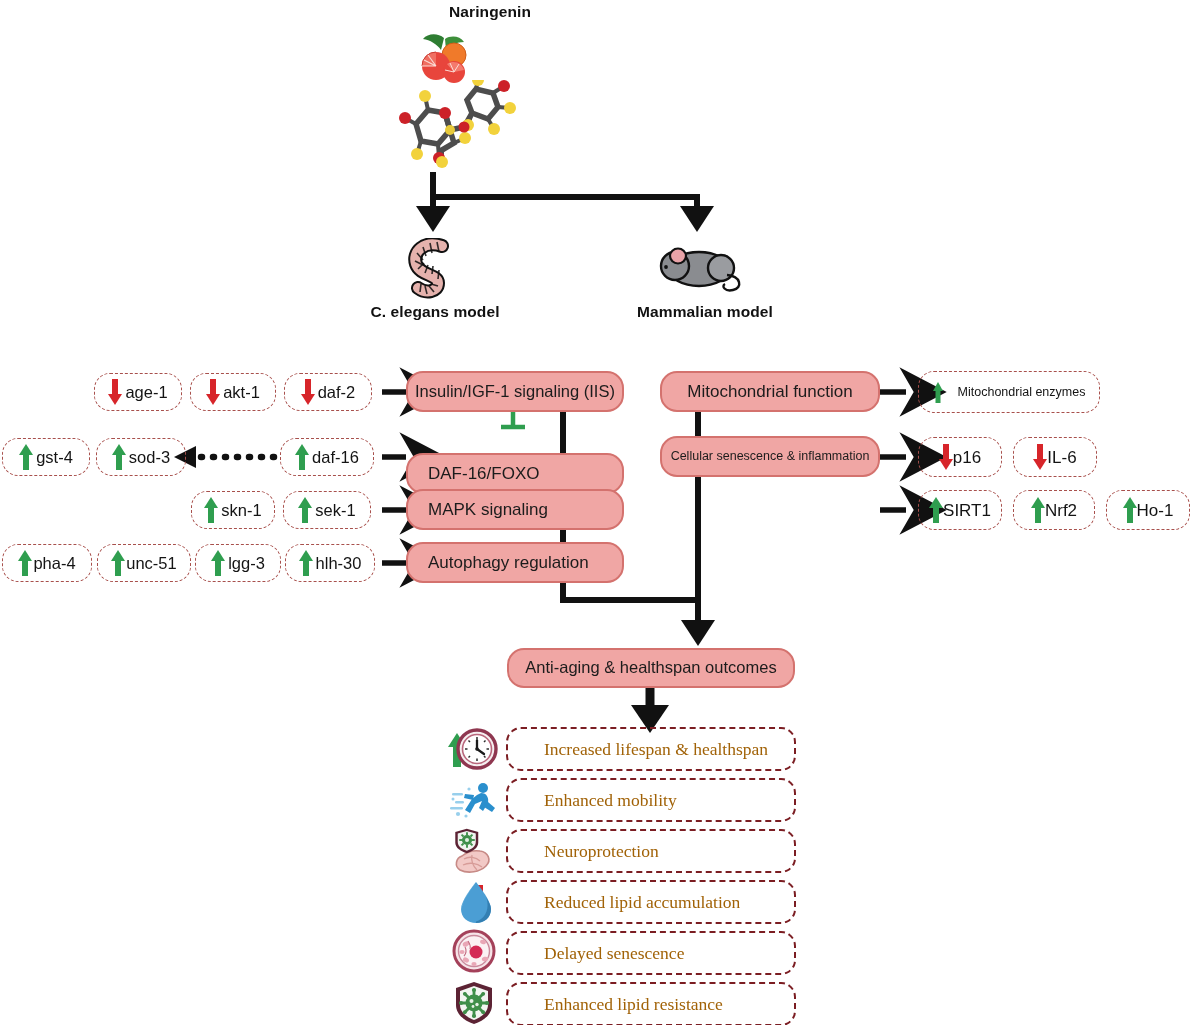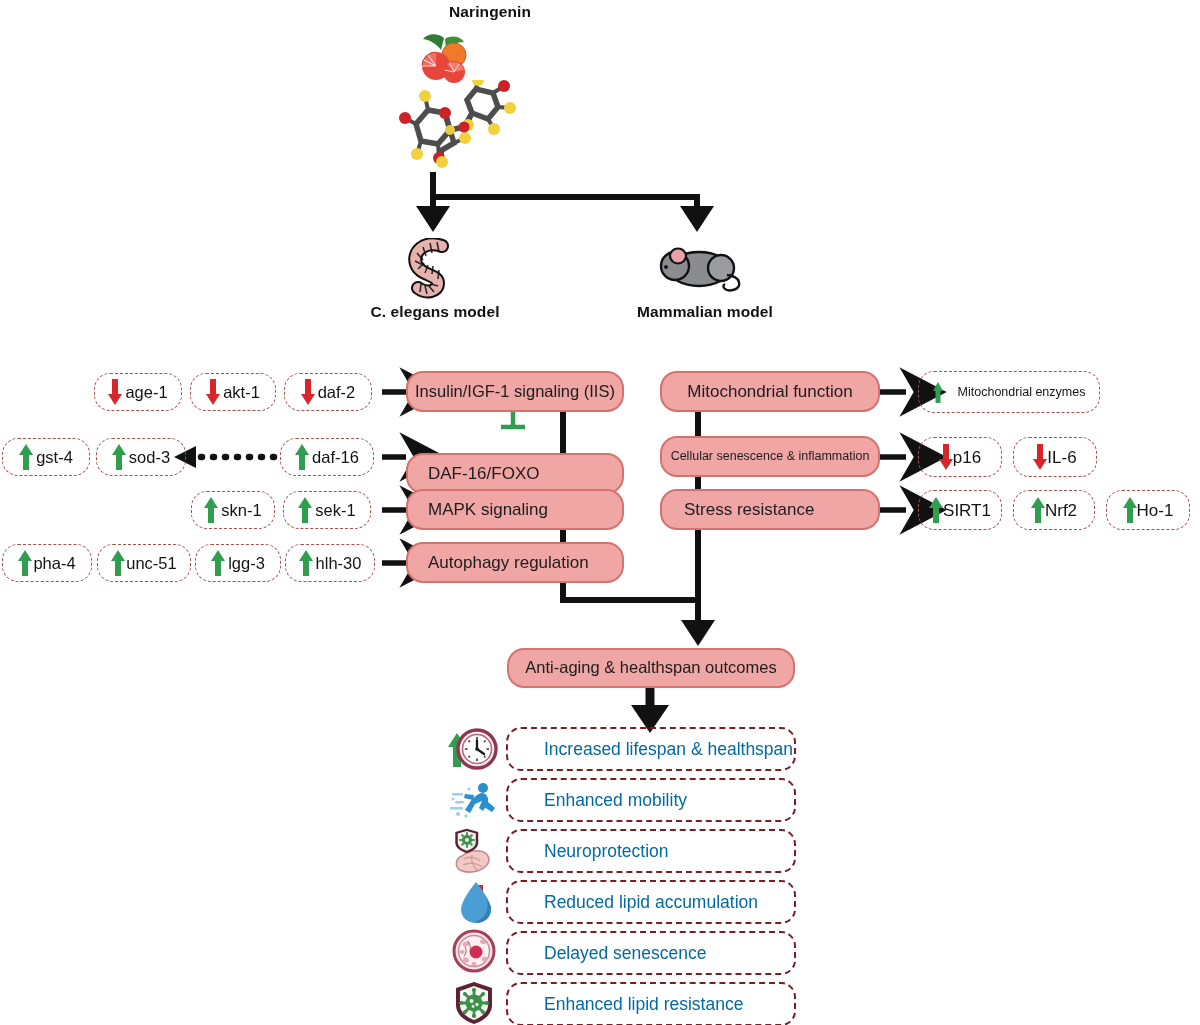--- a/index.html
+++ b/index.html
@@ -46,21 +46,21 @@
   
   .obox{
     position:absolute;
     border:2.1px dashed #7b1d22;
     border-radius:15px;
     display:flex;align-items:center;
     box-sizing:border-box;
     background:transparent;
     z-index:4;
   }
-  .obox .lbl{padding-left:36px;font-size:17.5px;color:#0369a1;white-space:nowrap;}
+  .obox .lbl{padding-left:36px;font-size:17.5px;color:#a16207;white-space:nowrap;font-family:Liberation Serif, serif;}
 
   
   svg.net{position:absolute;left:0;top:0;width:1200px;height:1025px;z-index:2;pointer-events:none;}
 
   
   .ar{display:inline-block;position:relative;flex:0 0 auto;}
   .ar i{
     position:absolute;left:50%;transform:translateX(-50%);
     display:block;width:0;height:0;
   }
@@ -250,23 +250,20 @@
   <div class="pbox" style="left:406px;top:542px;width:218px;height:41px;font-size:17px;justify-content:flex-start;padding-left:20px;">
     <span>Autophagy regulation</span>
   </div>
 
   
   <div class="pbox" style="left:660px;top:371px;width:220px;height:41px;font-size:17px;">
     <span>Mitochondrial function</span>
   </div>
   <div class="pbox" style="left:660px;top:436px;width:220px;height:41px;font-size:12.5px;">
     <span>Cellular senescence &amp; inflammation</span>
-  </div>
-  <div class="pbox" style="left:660px;top:489px;width:220px;height:41px;font-size:17px;justify-content:flex-start;padding-left:22px;">
-    <span>Stress resistance</span>
   </div>
 
   
   
   <div class="chip" style="left:94px;top:373px;width:88px;height:38px;">
     <span class="ar dn">
         <i></i>
         <b></b>
       </span>
     <span class="lbl" style="font-size:16.5px">age-1</span>

